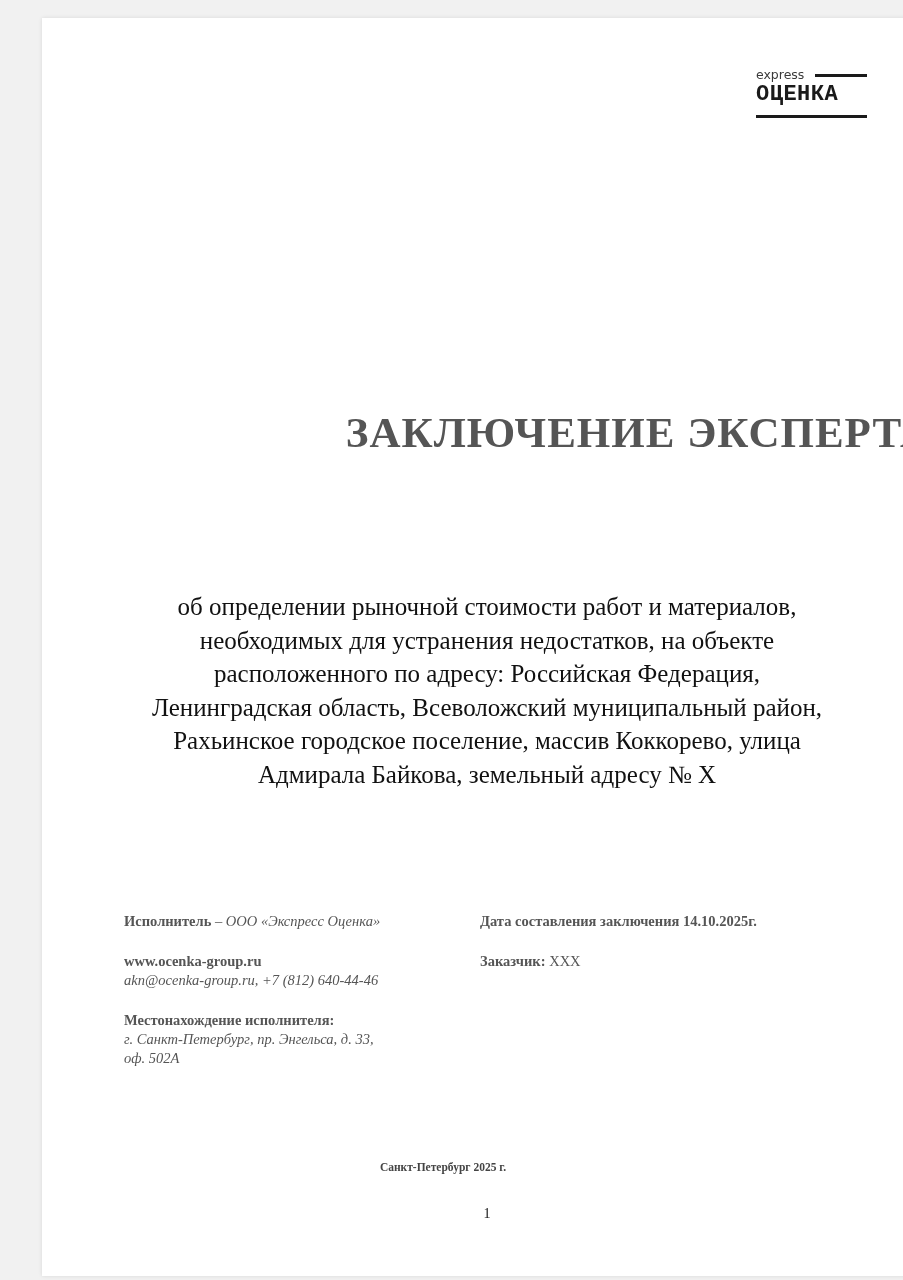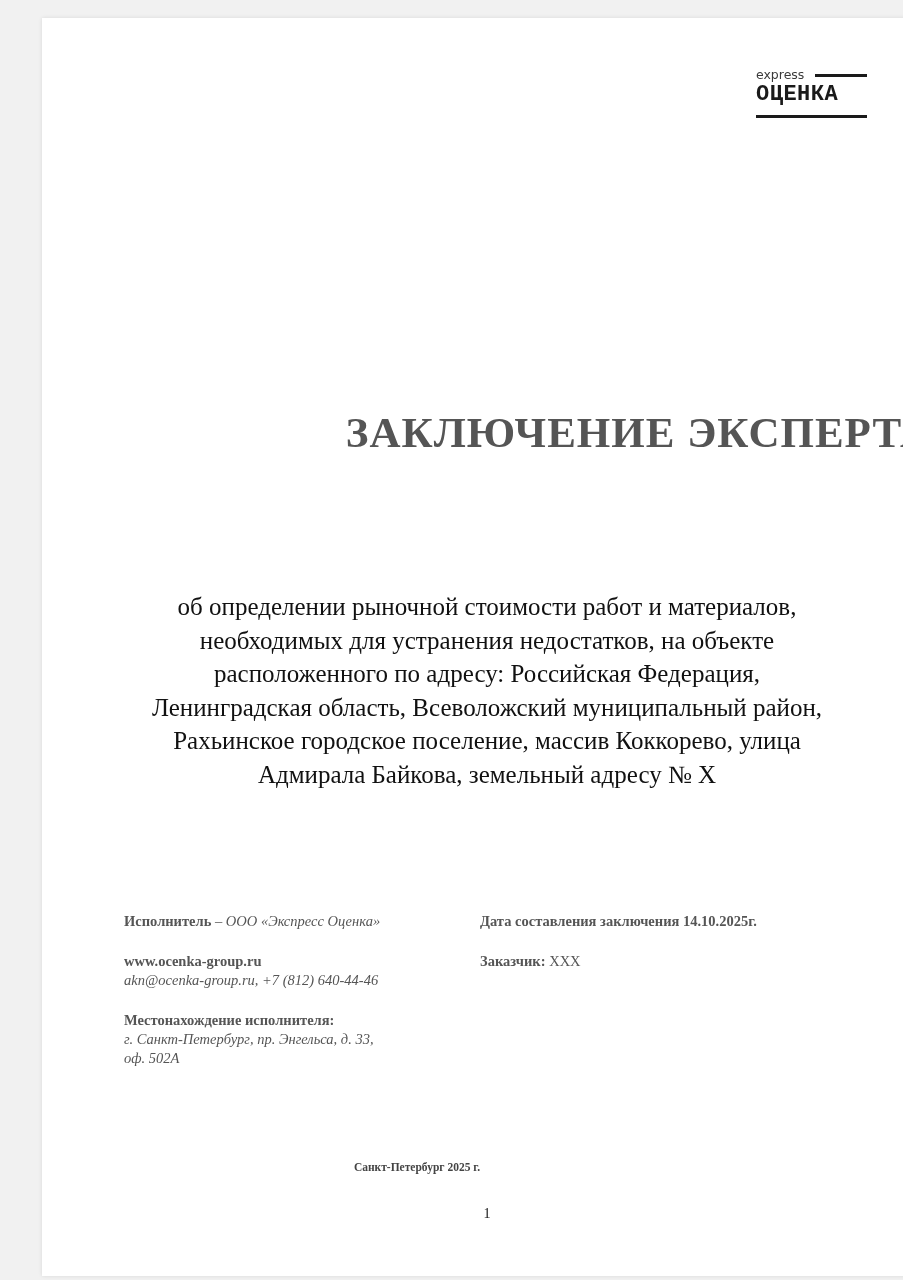--- a/index.html
+++ b/index.html
@@ -118,20 +118,21 @@
   .rblock { margin: 0 0 21px 0; }
   .footer-city {
     position: absolute;
     left: 0;
     top: 1143px;
     width: 750px;
     text-align: center;
     font-size: 11.5px;
     font-weight: bold;
     color: #444444;
+    padding-left: 26px;
   }
   .page-number {
     position: absolute;
     left: 0;
     top: 1188px;
     width: 890px;
     text-align: center;
     font-size: 14px;
     color: #111111;
   }

